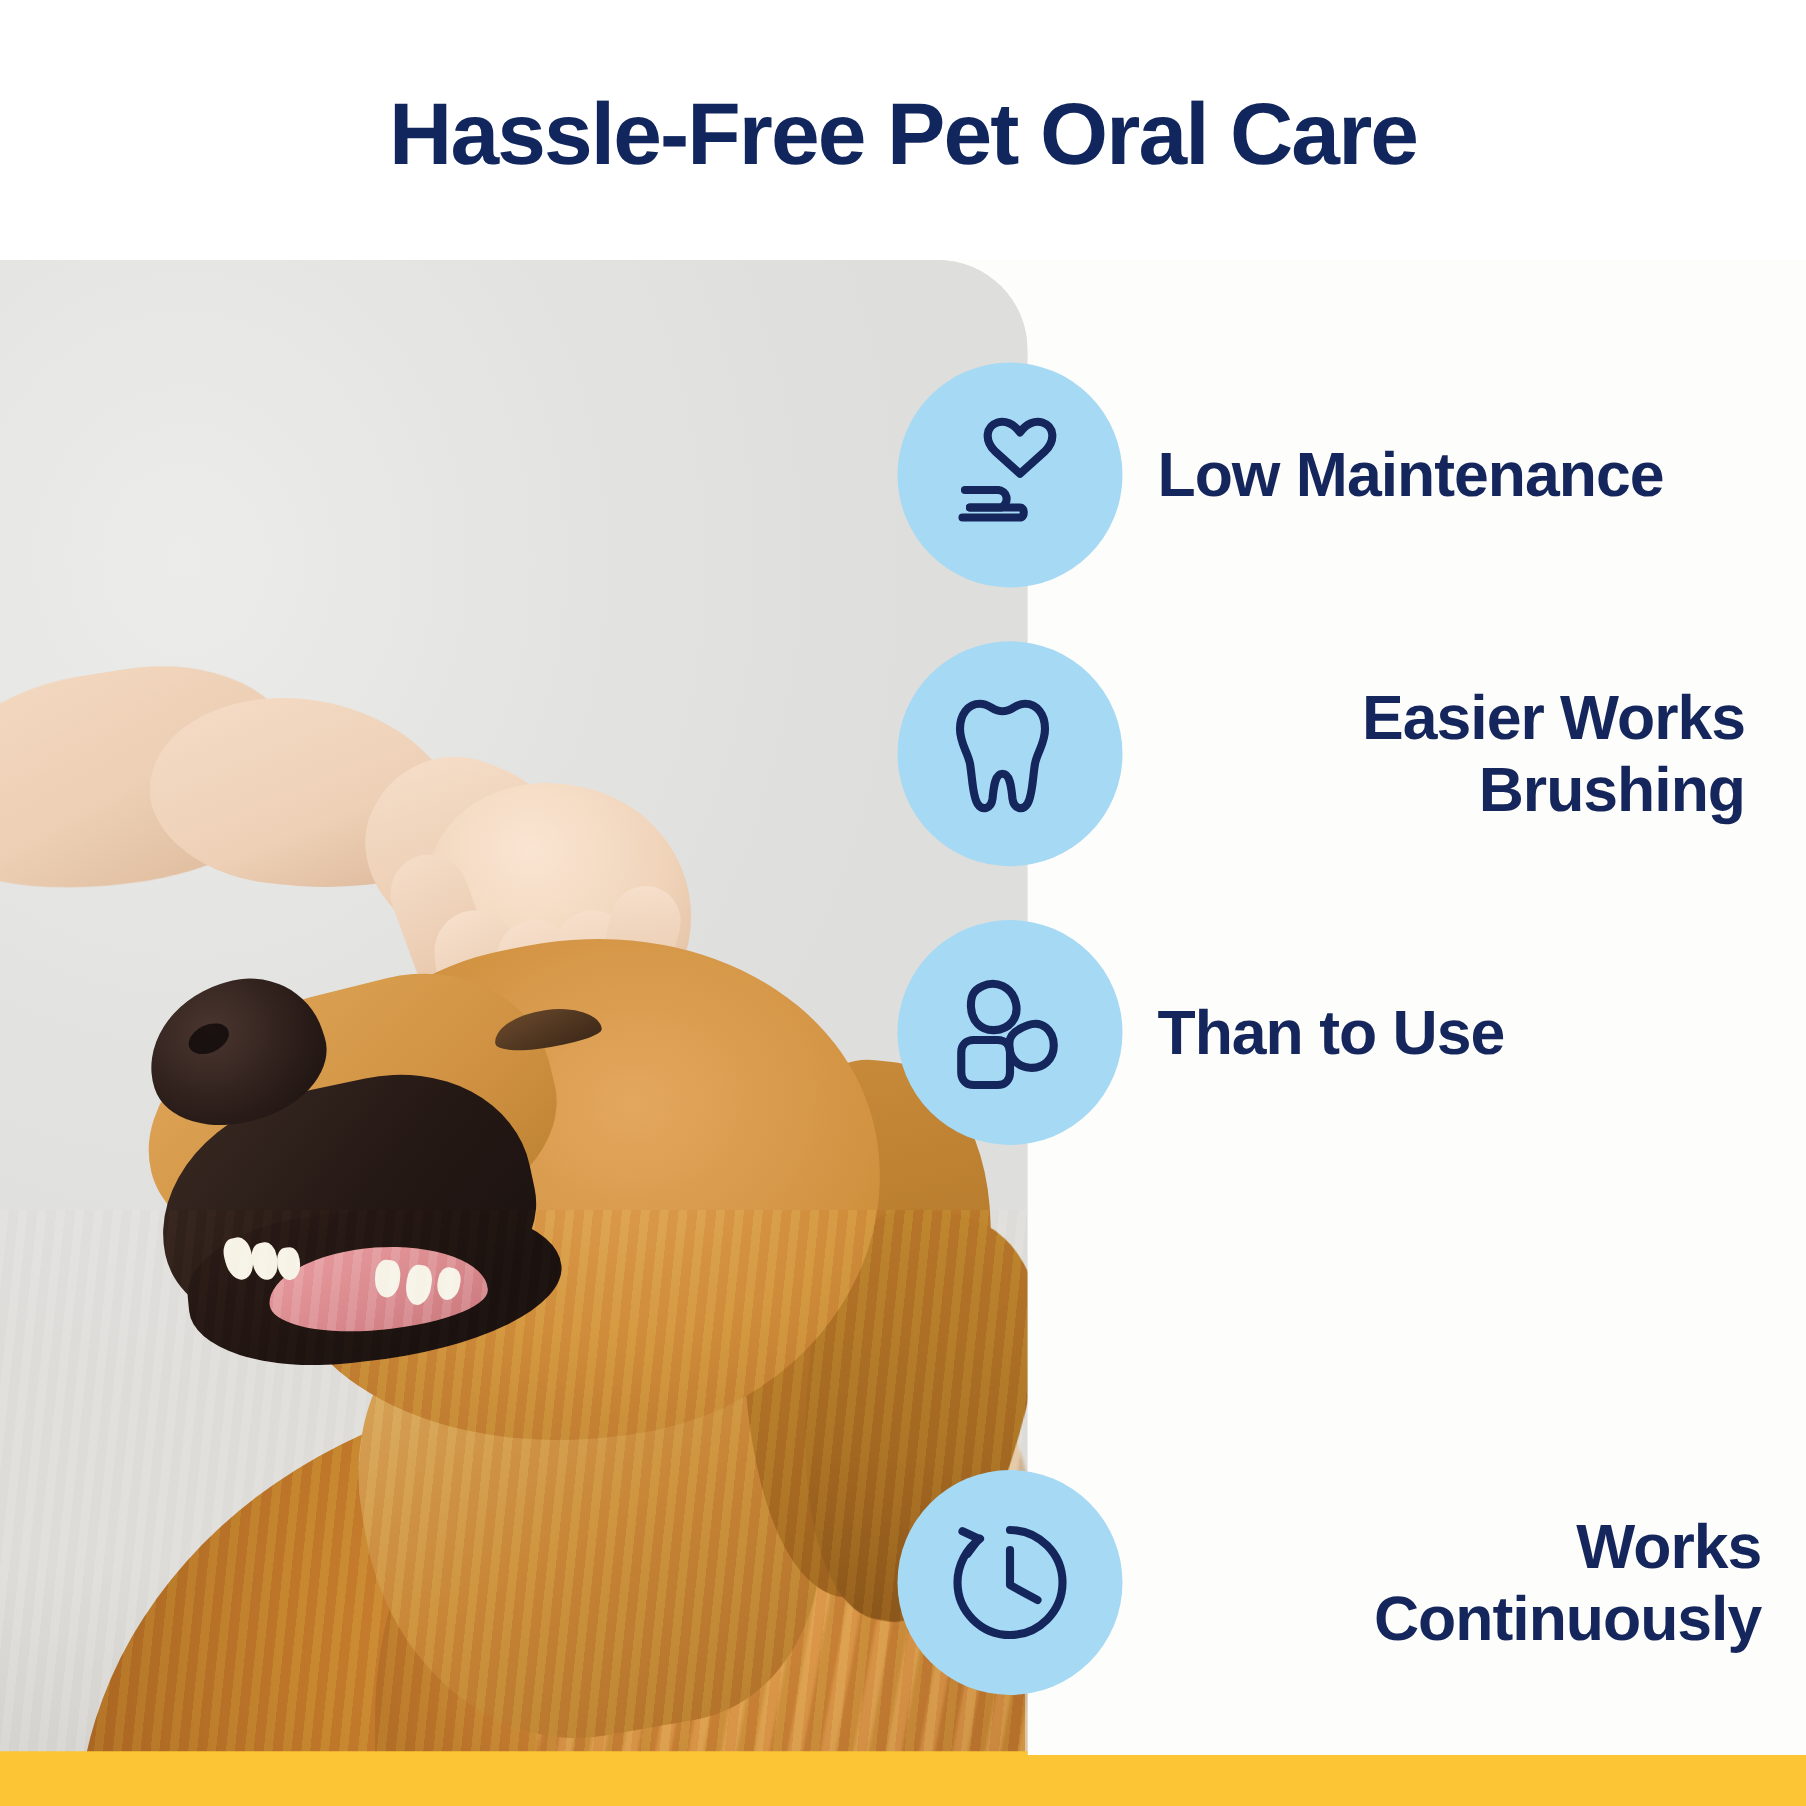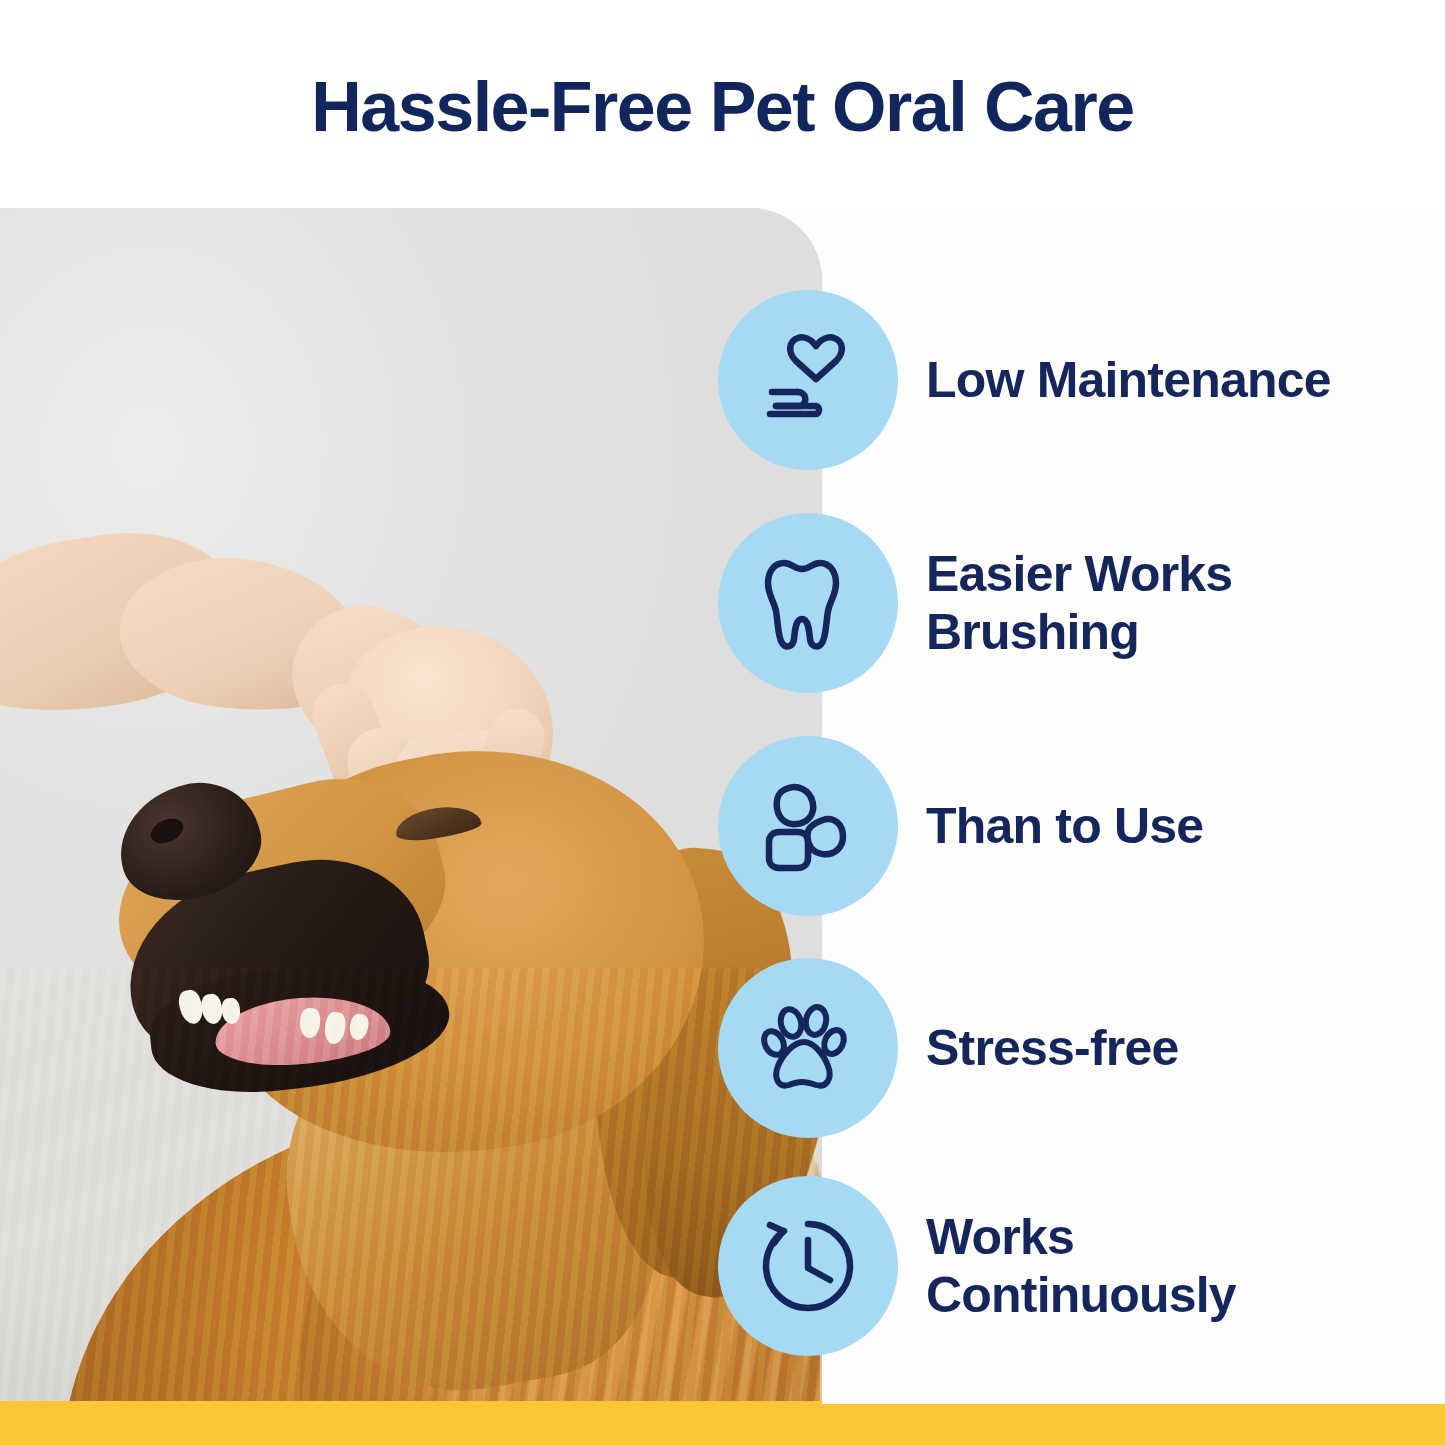--- a/index.html
+++ b/index.html
@@ -221,21 +221,21 @@
       rgba(255,225,180,.11) 0 7px,
       rgba(120,70,20,.10) 7px 15px);
     mix-blend-mode:overlay;
     pointer-events:none;
   }
 
   
   .features {
     position:absolute;
     left:718px; top:208px;
-    width:727px; height:1196px;
+    width:727px; height:1196px;text-align:right;
   }
   .feature {
     position:absolute;
     display:flex; align-items:center;
     left:0;
   }
   .feature-icon {
     width:180px; height:180px;
     border-radius:50%;
     background:#a6d9f4;
@@ -342,35 +342,22 @@
       <div class="feature-icon">
         <svg width="100" height="100" viewBox="0 0 100 100" fill="none" stroke="#14265b" stroke-width="6.5" stroke-linecap="round" stroke-linejoin="round">
           <path d="M30 12 C42 8 54 16 55 29 C56 41 47 49 35 48 C24 47 18 38 19 27 C20 18 23 14 30 12 Z" transform="rotate(-8 37 30)"></path>
           <path d="M66 44 C78 41 86 50 85 62 C84 73 75 80 64 78 C53 76 48 67 50 56 C51 49 58 46 66 44 Z" transform="rotate(-6 67 61)"></path>
           <path d="M21 56 H40 C46 56 50 60 50 66 V82 C50 88 46 92 40 92 H21 C15 92 11 88 11 82 V66 C11 60 15 56 21 56 Z"></path>
         </svg>
       </div>
       <div class="feature-label">Than to Use</div>
     </div>
 
-    <div class="feature" style="top:750px;">
-      <div class="feature-icon">
-        <svg width="100" height="100" viewBox="0 0 100 100" fill="none" stroke="#14265b" stroke-width="6" stroke-linecap="round" stroke-linejoin="round">
-          <ellipse cx="33" cy="25" rx="10" ry="14" transform="rotate(-14 33 25)"></ellipse>
-          <ellipse cx="58" cy="23" rx="10" ry="14" transform="rotate(10 58 23)"></ellipse>
-          <ellipse cx="16" cy="45" rx="9" ry="12.5" transform="rotate(-28 16 45)"></ellipse>
-          <ellipse cx="76" cy="44" rx="9" ry="12.5" transform="rotate(26 76 44)"></ellipse>
-          <path d="M46 44 C56 44 66 57 70 68 C75 81 68 90 58 87 C52 85 48 84 44 84
-                   C40 84 36 85 31 87 C21 90 15 81 20 68 C25 56 36 44 46 44 Z"></path>
-        </svg>
-      </div>
-      <div class="feature-label">Stress-free</div>
-    </div>
-
-    <div class="feature" style="top:968px;">
+
+    <div class="feature" style="top:968px;gap:13px;">
       <div class="feature-icon">
         <svg width="100" height="100" viewBox="0 0 100 100" fill="none" stroke="#14265b" stroke-width="6.5" stroke-linecap="round" stroke-linejoin="round">
           <path d="M50 8 C73 8 92 27 92 50 C92 73 73 92 50 92 C27 92 8 73 8 50 C8 36 15 23 26 15"></path>
           <path d="M12 9 L25 15 L16 27"></path>
           <path d="M50 24 V52 L72 64"></path>
         </svg>
       </div>
       <div class="feature-label">Works Continuously</div>
     </div>
 

